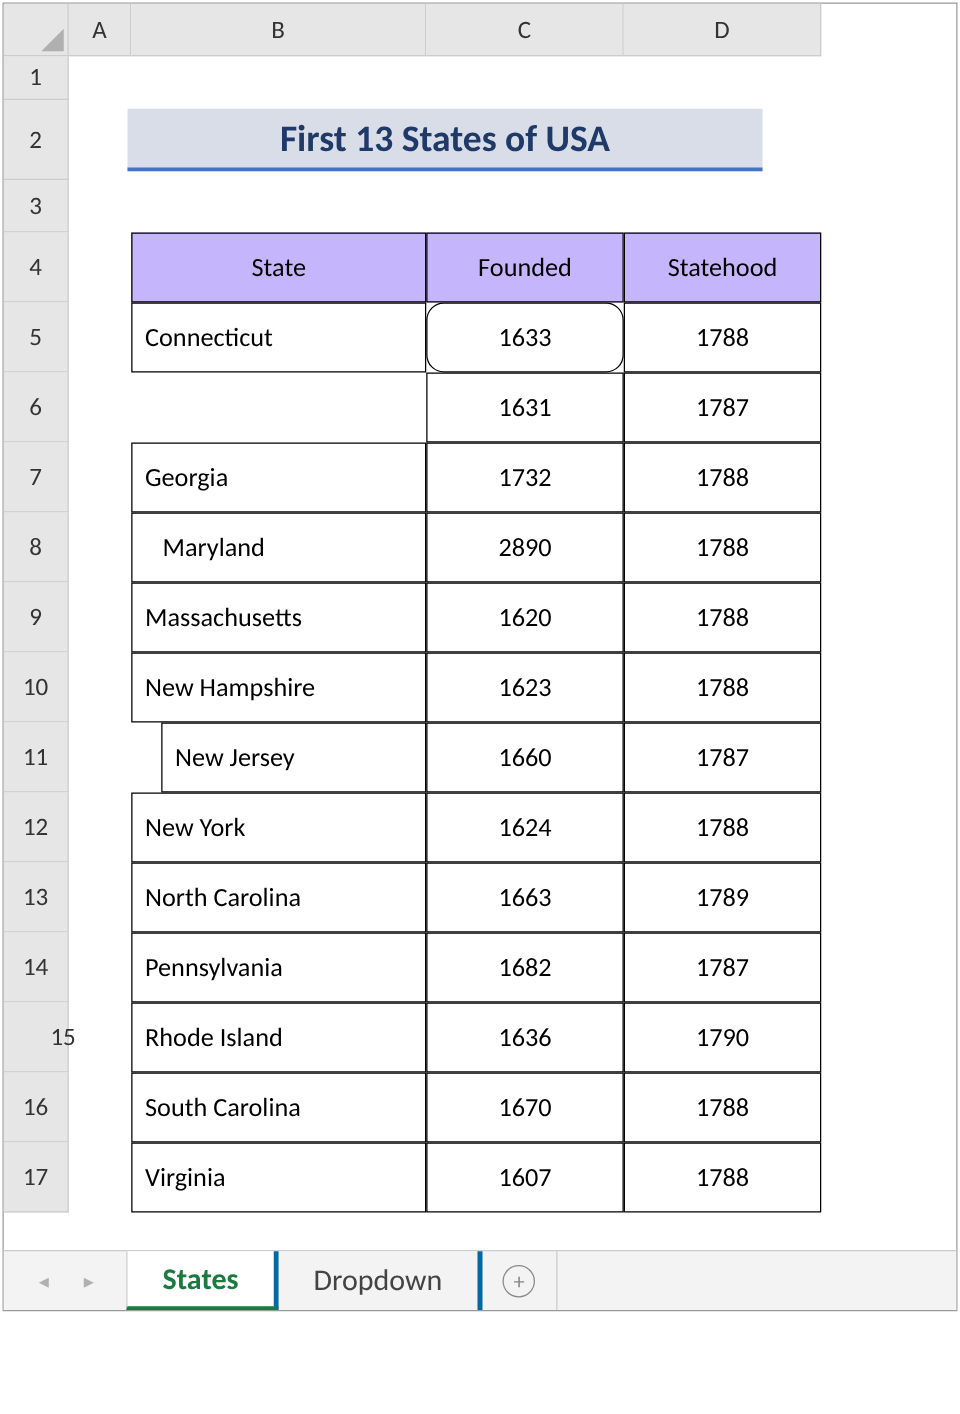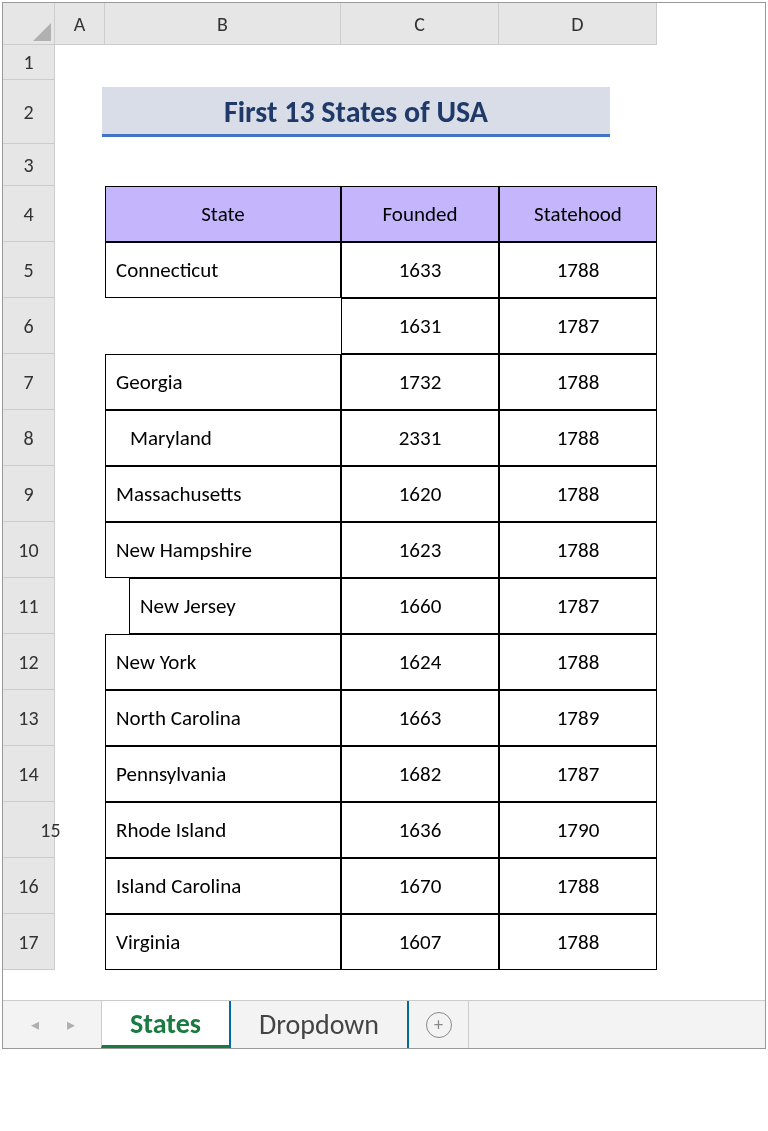--- a/index.html
+++ b/index.html
@@ -93,22 +93,22 @@
   }
   .nav-arrows {
     display: flex; align-items: center; gap: 28px;
     padding: 0 26px 0 18px;
     color: #b0b0b0;
     font-size: 16px;
   }
   .tab {
     display: flex; align-items: center;
     padding: 0 28px;
-    font-size: 28px;
-    border-right: 2px solid #0369a1;
+    font-size: 24px;
+    border-right: 4px solid #0369a1;
     background: #f3f3f3;
     color: #444;
   }
   .tab.active {
     background: #fff;
     color: #1a7a3f;
     font-weight: bold;
     border-bottom: 3px solid #1a7a3f;
     border-left: 1px solid #ccc;
   }
@@ -167,29 +167,29 @@
       <div class="rowhdr" style="grid-row: 16; padding-left: 44px;">15</div>
       <div class="rowhdr" style="grid-row: 17;">16</div>
       <div class="rowhdr" style="grid-row: 18;">17</div>
       <div class="title-cell">
         <div class="title-box">First 13 States of USA</div>
       </div>
       <div class="tbl-cell tbl-header" style="grid-area: 5 / 3;">State</div>
       <div class="tbl-cell tbl-header" style="grid-area: 5 / 4;">Founded</div>
       <div class="tbl-cell tbl-header" style="grid-area: 5 / 5;">Statehood</div>
       <div class="tbl-cell tbl-state" style="grid-area: 6 / 3;">Connecticut</div>
-      <div class="tbl-cell tbl-num" style="grid-area: 6 / 4;">1633</div>
+      <div class="tbl-cell tbl-num" style="grid-area: 6 / 4; border-radius: 14px;">1633</div>
       <div class="tbl-cell tbl-num" style="grid-area: 6 / 5;">1788</div>
       <div class="tbl-cell tbl-num" style="grid-area: 7 / 4;">1631</div>
       <div class="tbl-cell tbl-num" style="grid-area: 7 / 5;">1787</div>
       <div class="tbl-cell tbl-state" style="grid-area: 8 / 3;">Georgia</div>
       <div class="tbl-cell tbl-num" style="grid-area: 8 / 4;">1732</div>
       <div class="tbl-cell tbl-num" style="grid-area: 8 / 5;">1788</div>
       <div class="tbl-cell tbl-state" style="grid-area: 9 / 3; padding-left: 24px;">Maryland</div>
-      <div class="tbl-cell tbl-num" style="grid-area: 9 / 4;">2331</div>
+      <div class="tbl-cell tbl-num" style="grid-area: 9 / 4;">2890</div>
       <div class="tbl-cell tbl-num" style="grid-area: 9 / 5;">1788</div>
       <div class="tbl-cell tbl-state" style="grid-area: 10 / 3;">Massachusetts</div>
       <div class="tbl-cell tbl-num" style="grid-area: 10 / 4;">1620</div>
       <div class="tbl-cell tbl-num" style="grid-area: 10 / 5;">1788</div>
       <div class="tbl-cell tbl-state" style="grid-area: 11 / 3;">New Hampshire</div>
       <div class="tbl-cell tbl-num" style="grid-area: 11 / 4;">1623</div>
       <div class="tbl-cell tbl-num" style="grid-area: 11 / 5;">1788</div>
       <div class="tbl-cell tbl-state" style="grid-area: 12 / 3; margin-left: 24px;">New Jersey</div>
       <div class="tbl-cell tbl-num" style="grid-area: 12 / 4;">1660</div>
       <div class="tbl-cell tbl-num" style="grid-area: 12 / 5;">1787</div>
@@ -198,21 +198,21 @@
       <div class="tbl-cell tbl-num" style="grid-area: 13 / 5;">1788</div>
       <div class="tbl-cell tbl-state" style="grid-area: 14 / 3;">North Carolina</div>
       <div class="tbl-cell tbl-num" style="grid-area: 14 / 4;">1663</div>
       <div class="tbl-cell tbl-num" style="grid-area: 14 / 5;">1789</div>
       <div class="tbl-cell tbl-state" style="grid-area: 15 / 3;">Pennsylvania</div>
       <div class="tbl-cell tbl-num" style="grid-area: 15 / 4;">1682</div>
       <div class="tbl-cell tbl-num" style="grid-area: 15 / 5;">1787</div>
       <div class="tbl-cell tbl-state" style="grid-area: 16 / 3;">Rhode Island</div>
       <div class="tbl-cell tbl-num" style="grid-area: 16 / 4;">1636</div>
       <div class="tbl-cell tbl-num" style="grid-area: 16 / 5;">1790</div>
-      <div class="tbl-cell tbl-state" style="grid-area: 17 / 3;">Island Carolina</div>
+      <div class="tbl-cell tbl-state" style="grid-area: 17 / 3;">South Carolina</div>
       <div class="tbl-cell tbl-num" style="grid-area: 17 / 4;">1670</div>
       <div class="tbl-cell tbl-num" style="grid-area: 17 / 5;">1788</div>
       <div class="tbl-cell tbl-state" style="grid-area: 18 / 3;">Virginia</div>
       <div class="tbl-cell tbl-num" style="grid-area: 18 / 4;">1607</div>
       <div class="tbl-cell tbl-num" style="grid-area: 18 / 5;">1788</div>
     </div>
   <div class="bottom-bar">
     <div class="nav-arrows">
       <span>◂</span>
       <span>▸</span>

